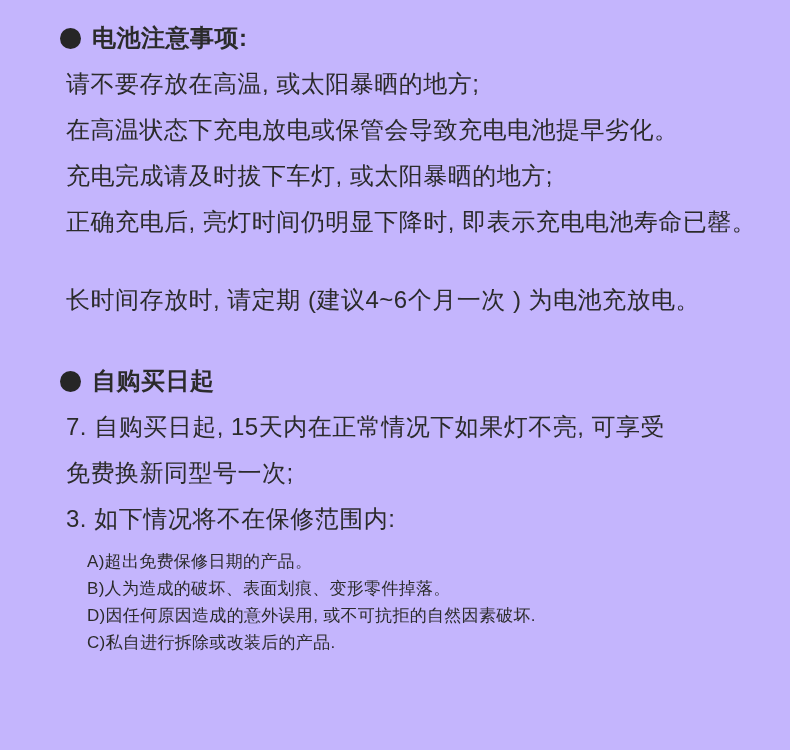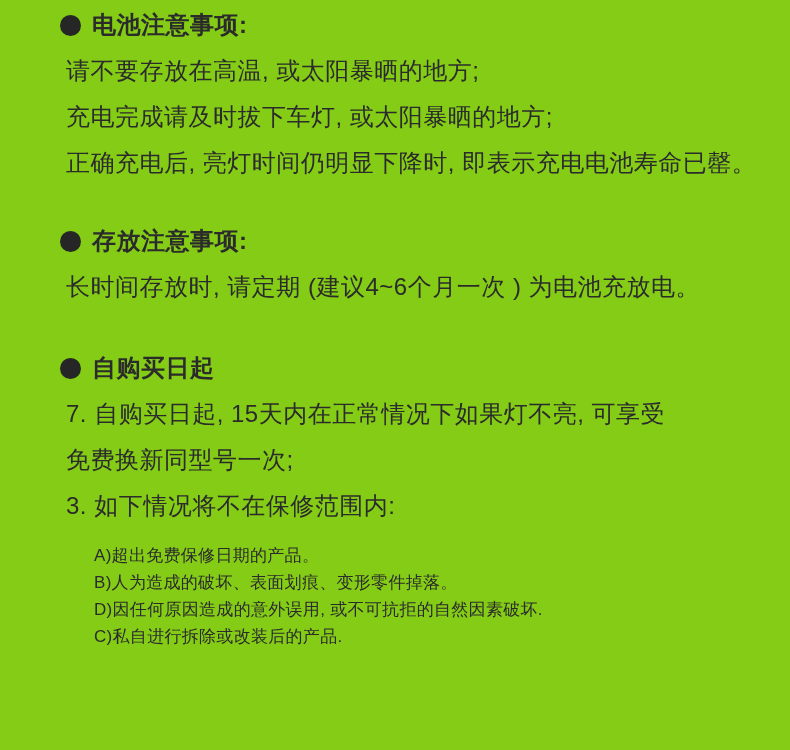--- a/index.html
+++ b/index.html
@@ -11,22 +11,22 @@
     width: 790px;
     height: 750px;
     overflow: hidden;
     font-family: "Liberation Sans", "DejaVu Sans", sans-serif;
     color: #2b2b2b;
   }
   .page {
     box-sizing: border-box;
     width: 790px;
     height: 750px;
-    padding: 5px 30px 0 60px;
-    background: #84cc16;
+    padding: 18px 30px 0 60px;
+    background: #c4b5fd;
   }
   .section { margin: 0; padding: 0; }
   .section-2 { margin-top: 38px; }
   .section-3 { margin-top: 41px; }
   .heading-line {
     display: flex;
     align-items: center;
     font-size: 24px;
     line-height: 40px;
     font-weight: 600;
@@ -43,50 +43,47 @@
     flex: 0 0 auto;
   }
   .body-line {
     margin: 6px;
     font-size: 24px;
     line-height: 40px;
     font-weight: 500;
     letter-spacing: 0.5px;
     white-space: nowrap;
   }
-  .sub-list { margin: 16px; padding-left: 18px; }
+  .sub-list { margin: 9px; padding-left: 18px; }
   .sub-line {
     margin: 0;
     font-size: 17px;
     line-height: 27px;
     font-weight: 500;
     letter-spacing: 0.3px;
     white-space: nowrap;
   }
 </style>
 </head>
 <body>
 
 <div class="page">
 
   <div class="section section-1">
     <div class="heading-line">
       <span class="bullet"></span>
       <span>电池注意事项:</span>
     </div>
     <p class="body-line">请不要存放在高温, 或太阳暴晒的地方;</p>
+    <p class="body-line">在高温状态下充电放电或保管会导致充电电池提早劣化。</p>
     <p class="body-line">充电完成请及时拔下车灯, 或太阳暴晒的地方;</p>
     <p class="body-line">正确充电后, 亮灯时间仍明显下降时, 即表示充电电池寿命已罄。</p>
   </div>
 
   <div class="section section-2">
-    <div class="heading-line">
-      <span class="bullet"></span>
-      <span>存放注意事项:</span>
-    </div>
     <p class="body-line">长时间存放时, 请定期 (建议4~6个月一次 ) 为电池充放电。</p>
   </div>
 
   <div class="section section-3">
     <div class="heading-line">
       <span class="bullet"></span>
       <span>自购买日起</span>
     </div>
     <p class="body-line">7. 自购买日起, 15天内在正常情况下如果灯不亮, 可享受</p>
     <p class="body-line">免费换新同型号一次;</p>

